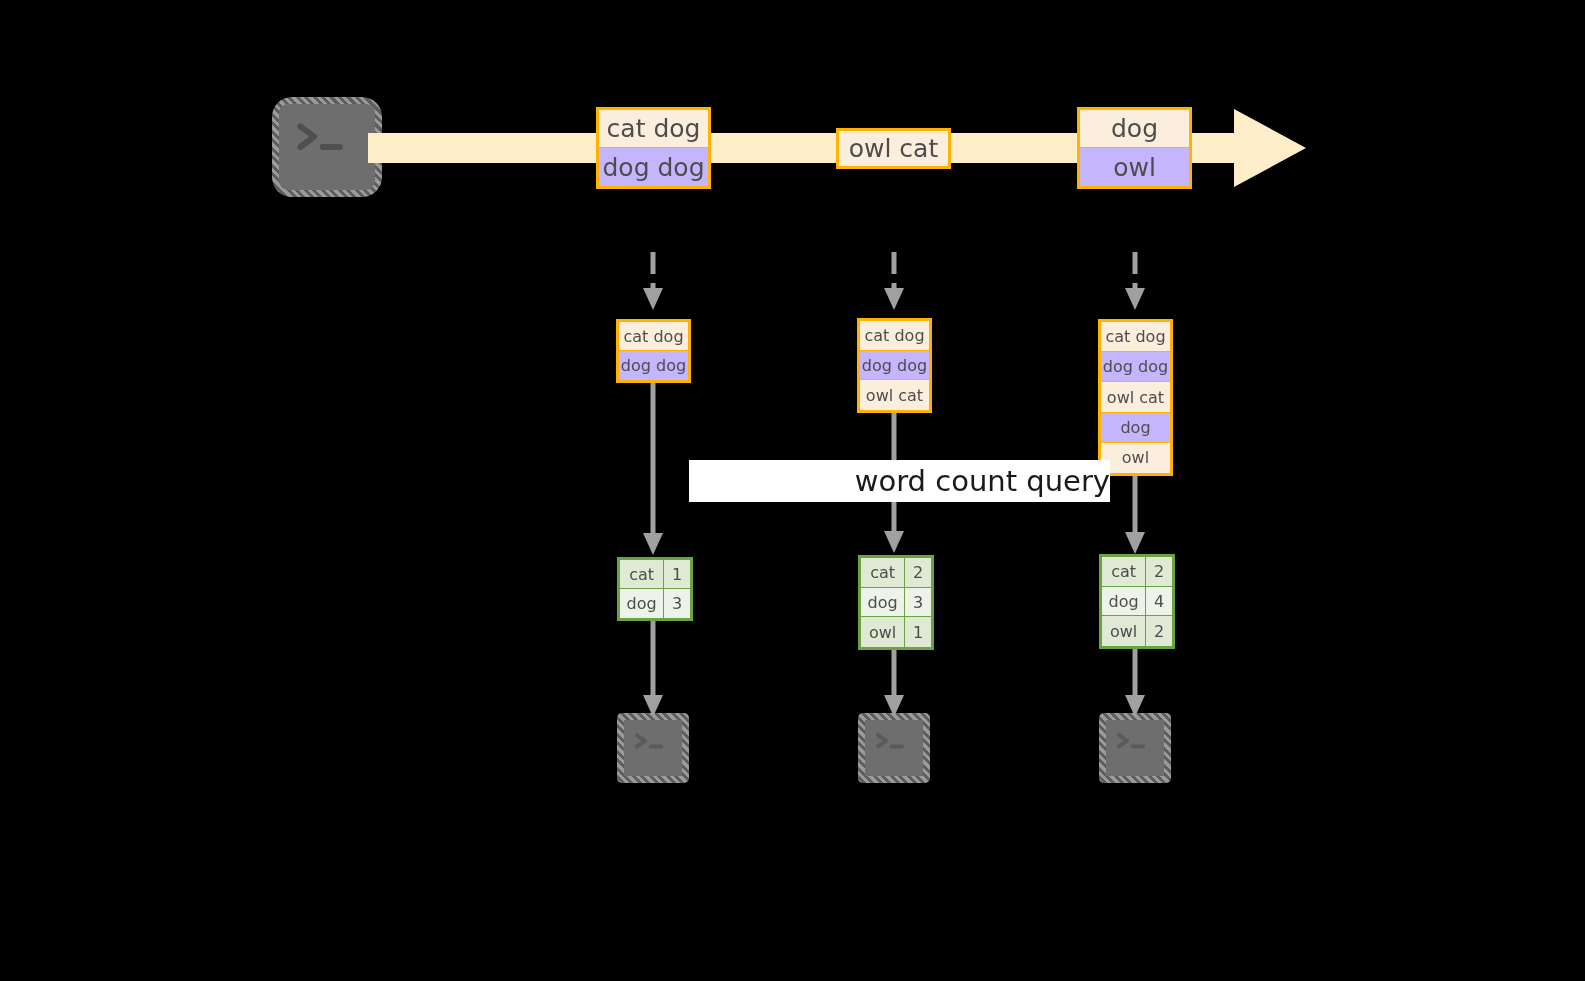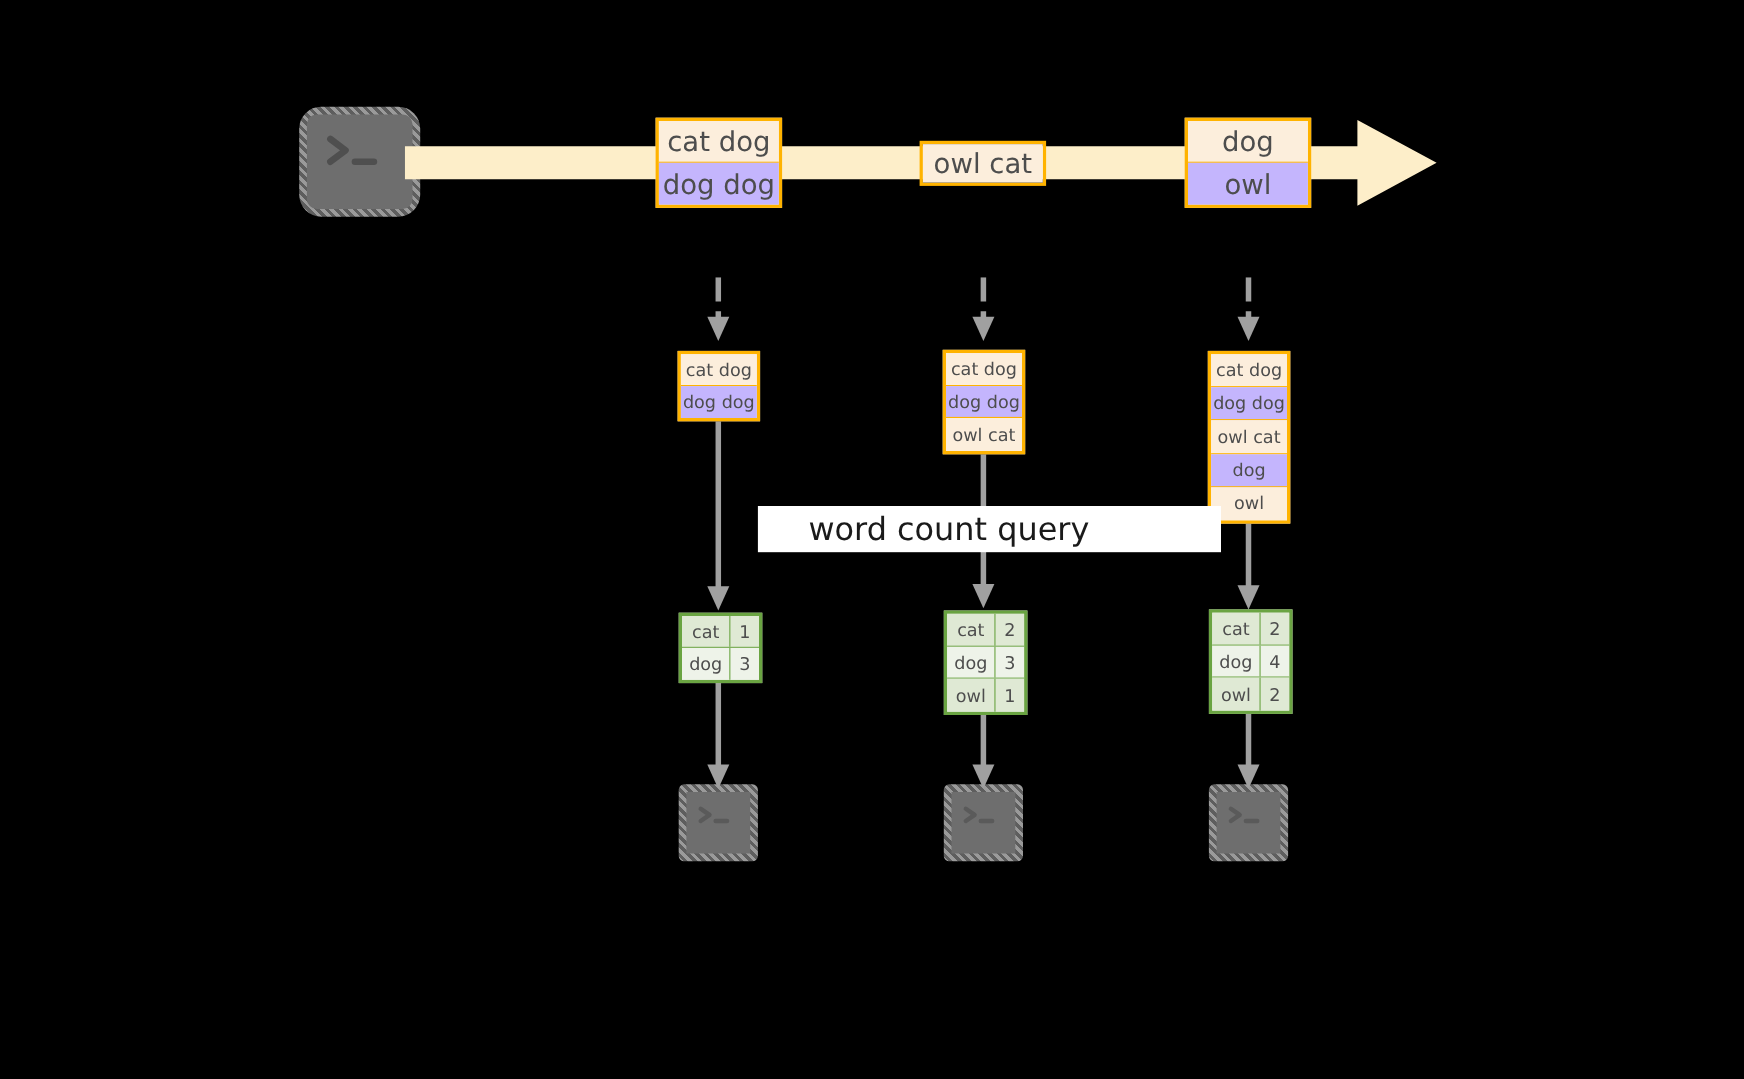--- a/index.html
+++ b/index.html
@@ -86,21 +86,21 @@
   .gcell-v { width:27px; }
 
   
   .conn { position:absolute; z-index:2; }
 
   
   .banner {
     position:absolute;
     left:689px; top:460px; width:421px; height:42px;
     background:#ffffff;
-    display:flex; align-items:center; justify-content:flex-start;
+    display:flex; align-items:center; justify-content:flex-end;
     z-index:8;
   }
   .banner span {
     font-size:29px; color:#1a1a1a; white-space:nowrap;
     padding-left:46px;
   }
 </style>
 </head>
 <body>
 

